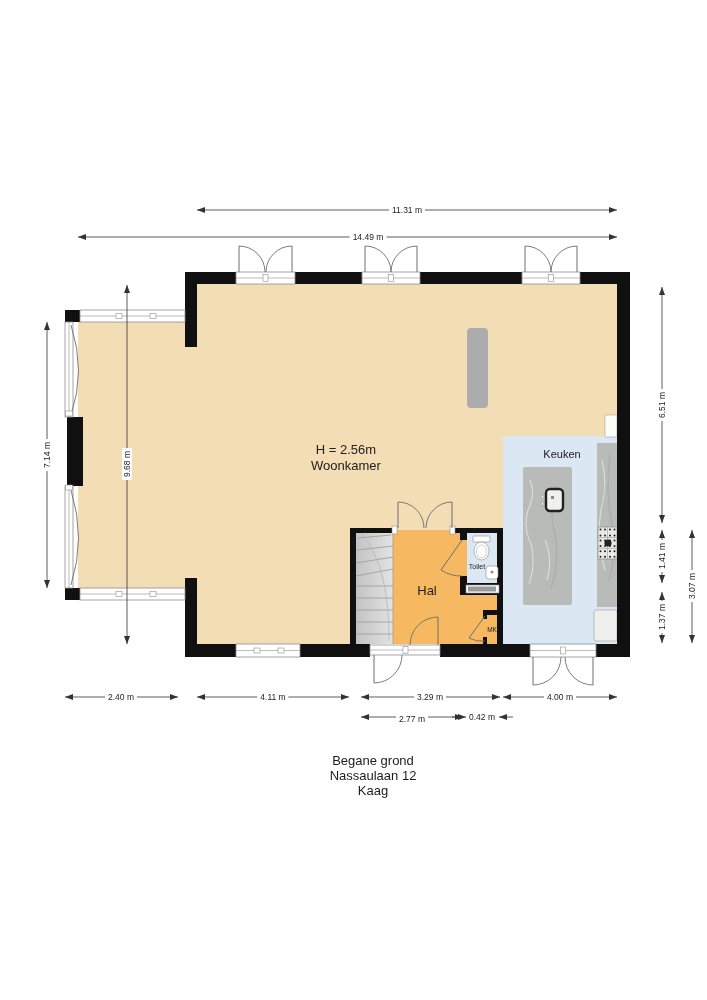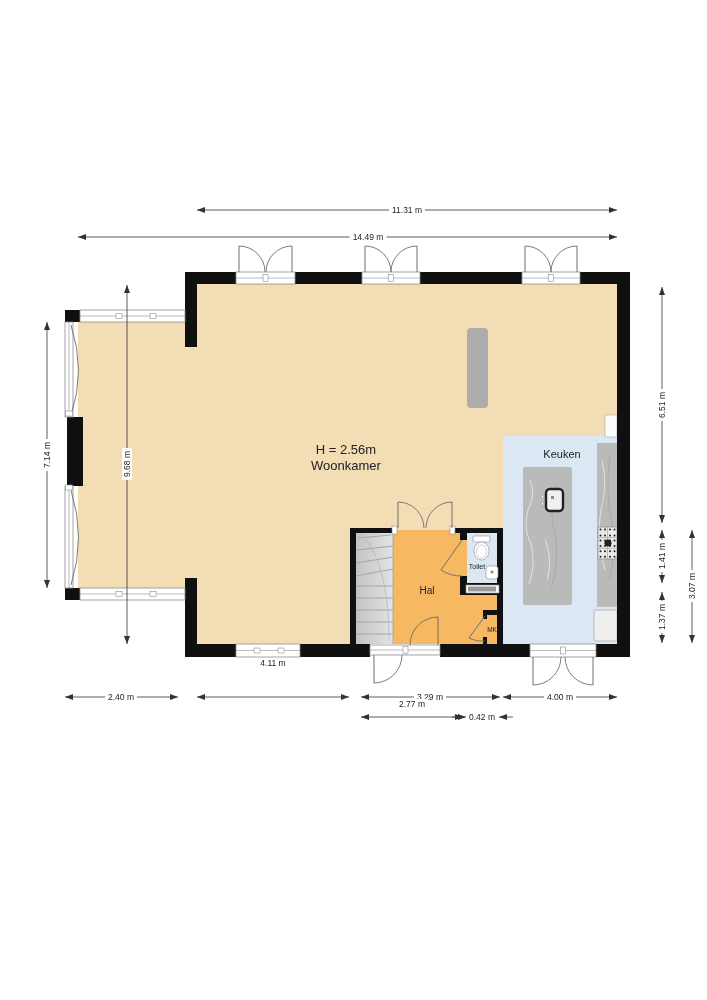--- a/index.html
+++ b/index.html
@@ -282,27 +282,32 @@
 
   <span class="lbl" style="left:407px;top:210px">11.31 m</span>
   <span class="lbl" style="left:368px;top:237px">14.49 m</span>
   <span class="lbl rot" style="left:47px;top:455px">7.14 m</span>
   <span class="lbl rot" style="left:127px;top:464px">9.68 m</span>
   <span class="lbl rot" style="left:662px;top:405px">6.51 m</span>
   <span class="lbl rot" style="left:662px;top:556px">1.41 m</span>
   <span class="lbl rot" style="left:662px;top:617px">1.37 m</span>
   <span class="lbl rot" style="left:692px;top:586px">3.07 m</span>
   <span class="lbl" style="left:121px;top:697px">2.40 m</span>
-  <span class="lbl" style="left:273px;top:663px">4.11 m</span>
+  <span class="lbl" style="left:273px;top:697px">4.11 m</span>
   <span class="lbl" style="left:430px;top:697px">3.29 m</span>
   <span class="lbl" style="left:560px;top:697px">4.00 m</span>
-  <span class="lbl" style="left:412px;top:704px">2.77 m</span>
+  <span class="lbl" style="left:412px;top:719px">2.77 m</span>
   <span class="lbl" style="left:482px;top:717px">0.42 m</span>
 
   <span class="room" style="left:346px;top:465px;font-size:13px">Woonkamer</span>
   <span class="room" style="left:346px;top:449px;font-size:13px">H = 2.56m</span>
   <span class="room" style="left:562px;top:454px;font-size:11px">Keuken</span>
-  <span class="room" style="left:427px;top:590px;font-size:10px">Hal</span>
+  <span class="room" style="left:427px;top:590px;font-size:13px">Hal</span>
   <span class="room" style="left:477px;top:566px;font-size:7px">Toilet</span>
   <span class="room" style="left:492px;top:629px;font-size:6.5px">MK</span>
 
+  <div id="title-block">
+    <div>Begane grond</div>
+    <div>Nassaulaan 12</div>
+    <div>Kaag</div>
+  </div>
 
 </div>
 
 </body></html>

